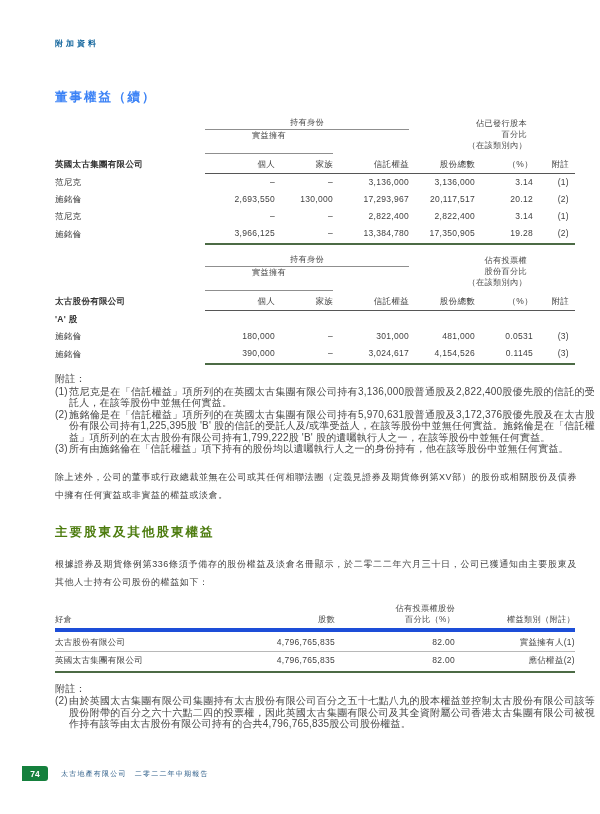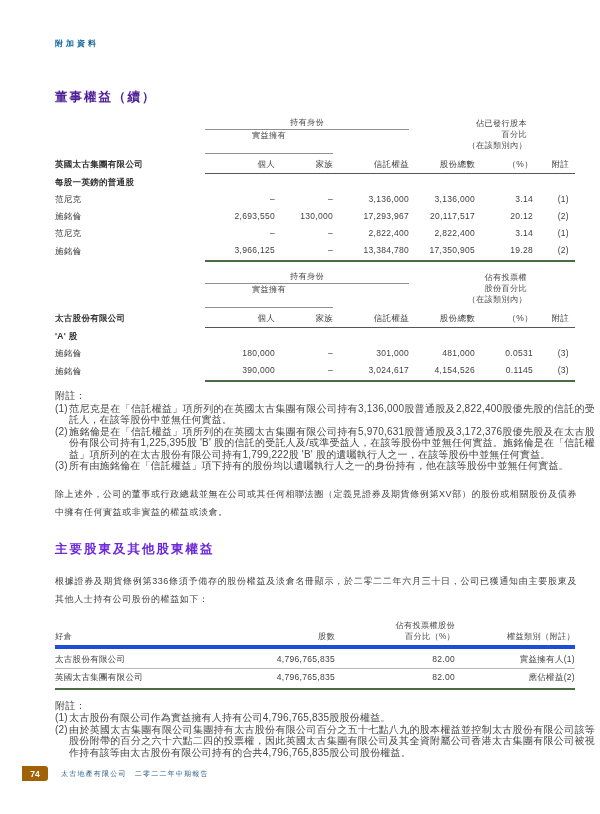--- a/index.html
+++ b/index.html
@@ -4,22 +4,22 @@
 <style>
   html,body{margin:0;padding:0;}
   body{
     width:600px;height:814px;overflow:hidden;background:#ffffff;position:relative;
     font-family:"Liberation Sans",sans-serif;color:#3f3f3f;
     -webkit-font-smoothing:antialiased;
   }
   .page{box-sizing:border-box;width:554px;height:814px;padding:38px 25px 0 55px;position:relative;}
 
   .eyebrow{font-size:8px;font-weight:bold;letter-spacing:3px;color:#15679e;}
-  .h1{font-size:12.5px;font-weight:bold;letter-spacing:2px;color:#4c1d95;margin-top:40px;}
-  .h2{font-size:12.5px;font-weight:bold;letter-spacing:2px;color:#6d28d9;margin-top:20px;}
+  .h1{font-size:12.5px;font-weight:bold;letter-spacing:2px;color:#3b82f6;margin-top:40px;}
+  .h2{font-size:12.5px;font-weight:bold;letter-spacing:2px;color:#4d7c0f;margin-top:20px;}
 
   
   .thead{position:relative;width:520px;height:37px;font-size:8.2px;color:#4a4a4a;letter-spacing:0.3px;}
   .hspan1{position:absolute;left:150px;width:204px;top:0;text-align:center;border-bottom:0.8px solid #8f8f8f;padding-bottom:1px;line-height:10px;}
   .hspan2{position:absolute;left:150px;width:128px;top:13px;text-align:center;border-bottom:0.8px solid #8f8f8f;padding-bottom:12px;line-height:10px;}
   .hright{position:absolute;right:48px;top:0;text-align:right;line-height:11px;}
 
   table.dtable{width:520px;border-collapse:collapse;table-layout:fixed;font-size:8.5px;color:#3f3f3f;letter-spacing:0.3px;}
   .dtable td{padding:3.5px 0 2.5px 6px;text-align:right;vertical-align:bottom;line-height:11px;white-space:nowrap;}
   .dtable td.lbl{text-align:left;padding-left:0;}
@@ -43,21 +43,21 @@
 
   
   table.stable{width:520px;border-collapse:collapse;table-layout:fixed;font-size:8.5px;color:#3f3f3f;letter-spacing:0.3px;margin-top:9px;}
   .stable td{padding:3px 0 3px 6px;text-align:right;vertical-align:bottom;line-height:11px;white-space:nowrap;}
   .stable td.lbl{text-align:left;padding-left:0;}
   .stable .shead td{border-bottom:4px solid #1d4ed8;font-size:8.2px;color:#4a4a4a;padding-bottom:3px;}
   .stable .r1 td{border-bottom:0.8px solid #b8b8b8;padding-top:5px;}
   .stable .r2 td{border-bottom:2.2px solid #4c6b45;padding-bottom:5px;}
 
   .footer{position:absolute;left:22px;top:766px;display:flex;align-items:center;}
-  .pagenum{background:#a16207;color:#ffffff;font-size:8.5px;font-weight:bold;width:26px;height:15px;
+  .pagenum{background:#15803d;color:#ffffff;font-size:8.5px;font-weight:bold;width:26px;height:15px;
     display:flex;align-items:center;justify-content:center;border-radius:0 3px 3px 0;}
   .ftext{margin-left:13px;font-size:7px;letter-spacing:1.2px;color:#33628c;}
 </style>
 </head>
 <body>
 
 <div class="page">
 
   <div class="eyebrow">附加資料</div>
 
@@ -85,23 +85,20 @@
     <tbody>
         <tr class="colrow">
       <td class="lbl co">英國太古集團有限公司</td>
       <td>個人</td>
       <td>家族</td>
       <td>信託權益</td>
       <td>股份總數</td>
       <td>（%）</td>
       <td>附註</td>
     </tr>
-    <tr>
-          <td class="lbl grp" colspan="7">每股一英鎊的普通股</td>
-        </tr>
     <tr>
       <td class="lbl">范尼克</td>
       <td>–</td>
       <td>–</td>
       <td>3,136,000</td>
       <td>3,136,000</td>
       <td>3.14</td>
       <td>(1)</td>
     </tr>
     <tr>
@@ -227,21 +224,20 @@
       <td class="lbl">英國太古集團有限公司</td>
       <td>4,796,765,835</td>
       <td>82.00</td>
       <td>應佔權益(2)</td>
     </tr>
   </tbody>
     </table>
 
   <div class="noteblock" style="margin-top:10px;">
     <div class="ntitle">附註：</div>
-    <div class="note"><span class="mk">(1)</span><span>太古股份有限公司作為實益擁有人持有公司4,796,765,835股股份權益。</span></div>
     <div class="note"><span class="mk">(2)</span><span>由於英國太古集團有限公司集團持有太古股份有限公司百分之五十七點八九的股本權益並控制太古股份有限公司該等股份附帶的百分之六十六點二四的投票權，因此英國太古集團有限公司及其全資附屬公司香港太古集團有限公司被視作持有該等由太古股份有限公司持有的合共4,796,765,835股公司股份權益。</span></div>
   </div>
 
   <div class="footer">
     <div class="pagenum">74</div>
     <div class="ftext">太古地產有限公司　二零二二年中期報告</div>
   </div>
 
 </div>
 

